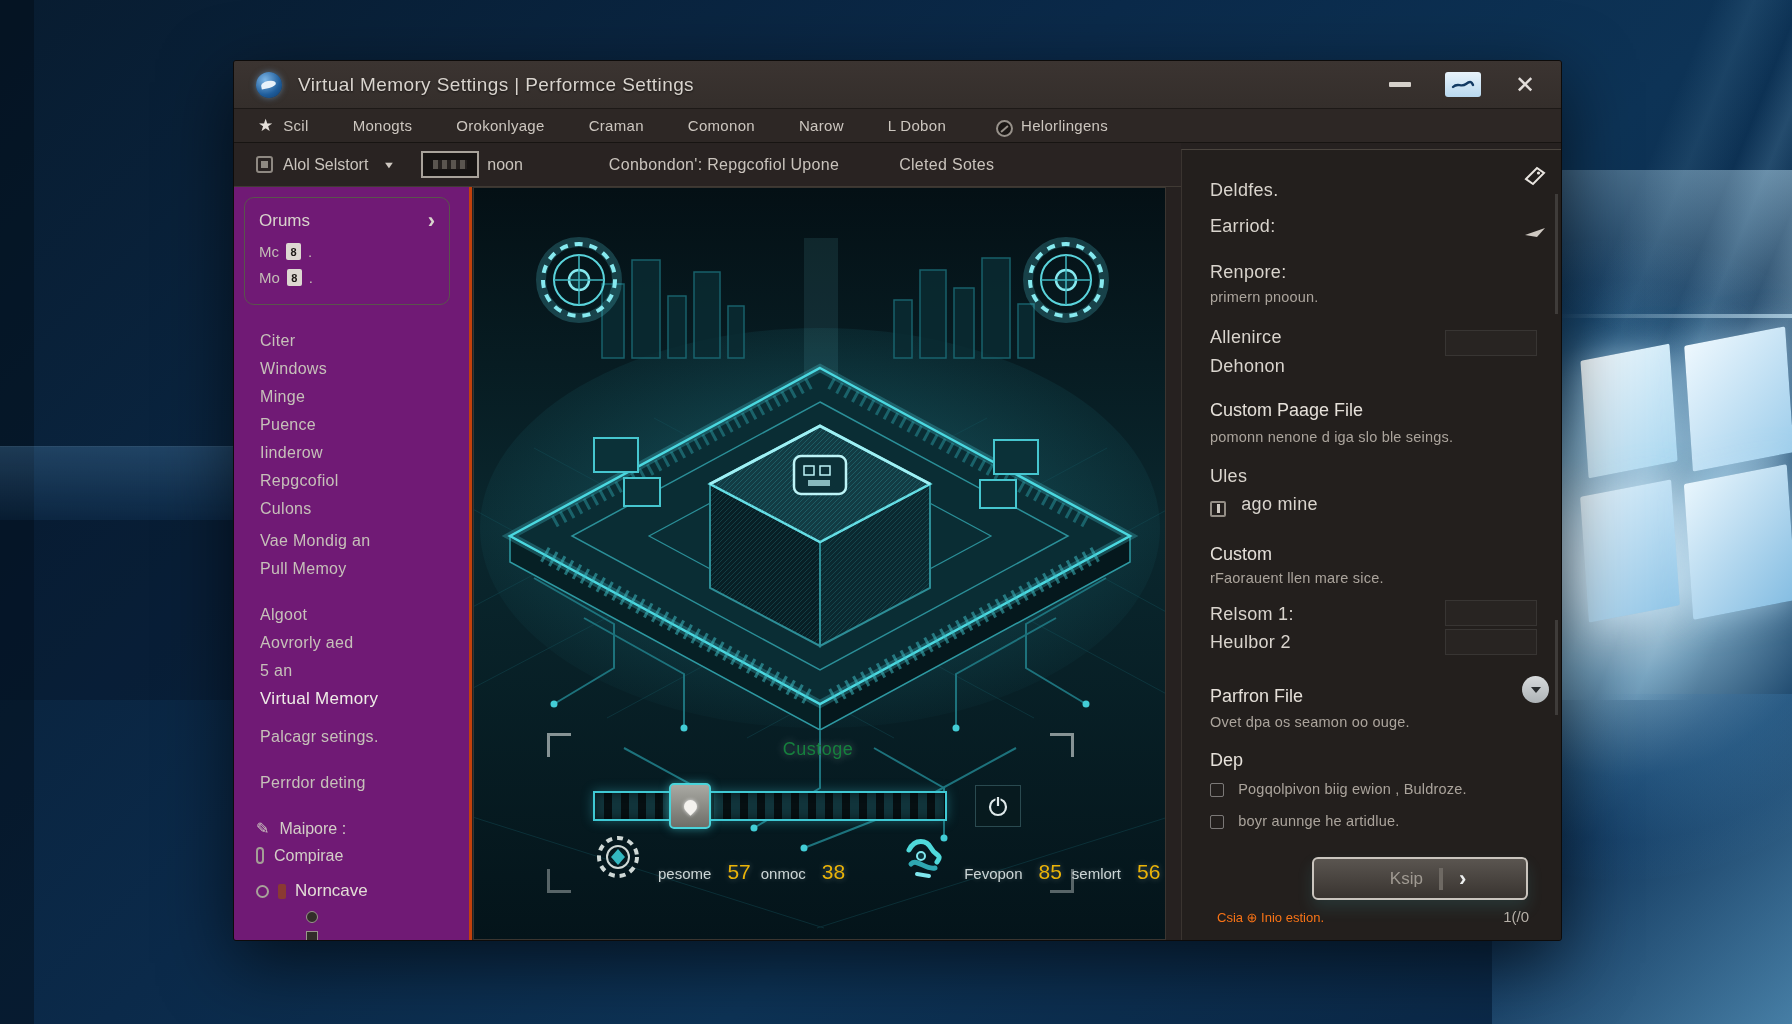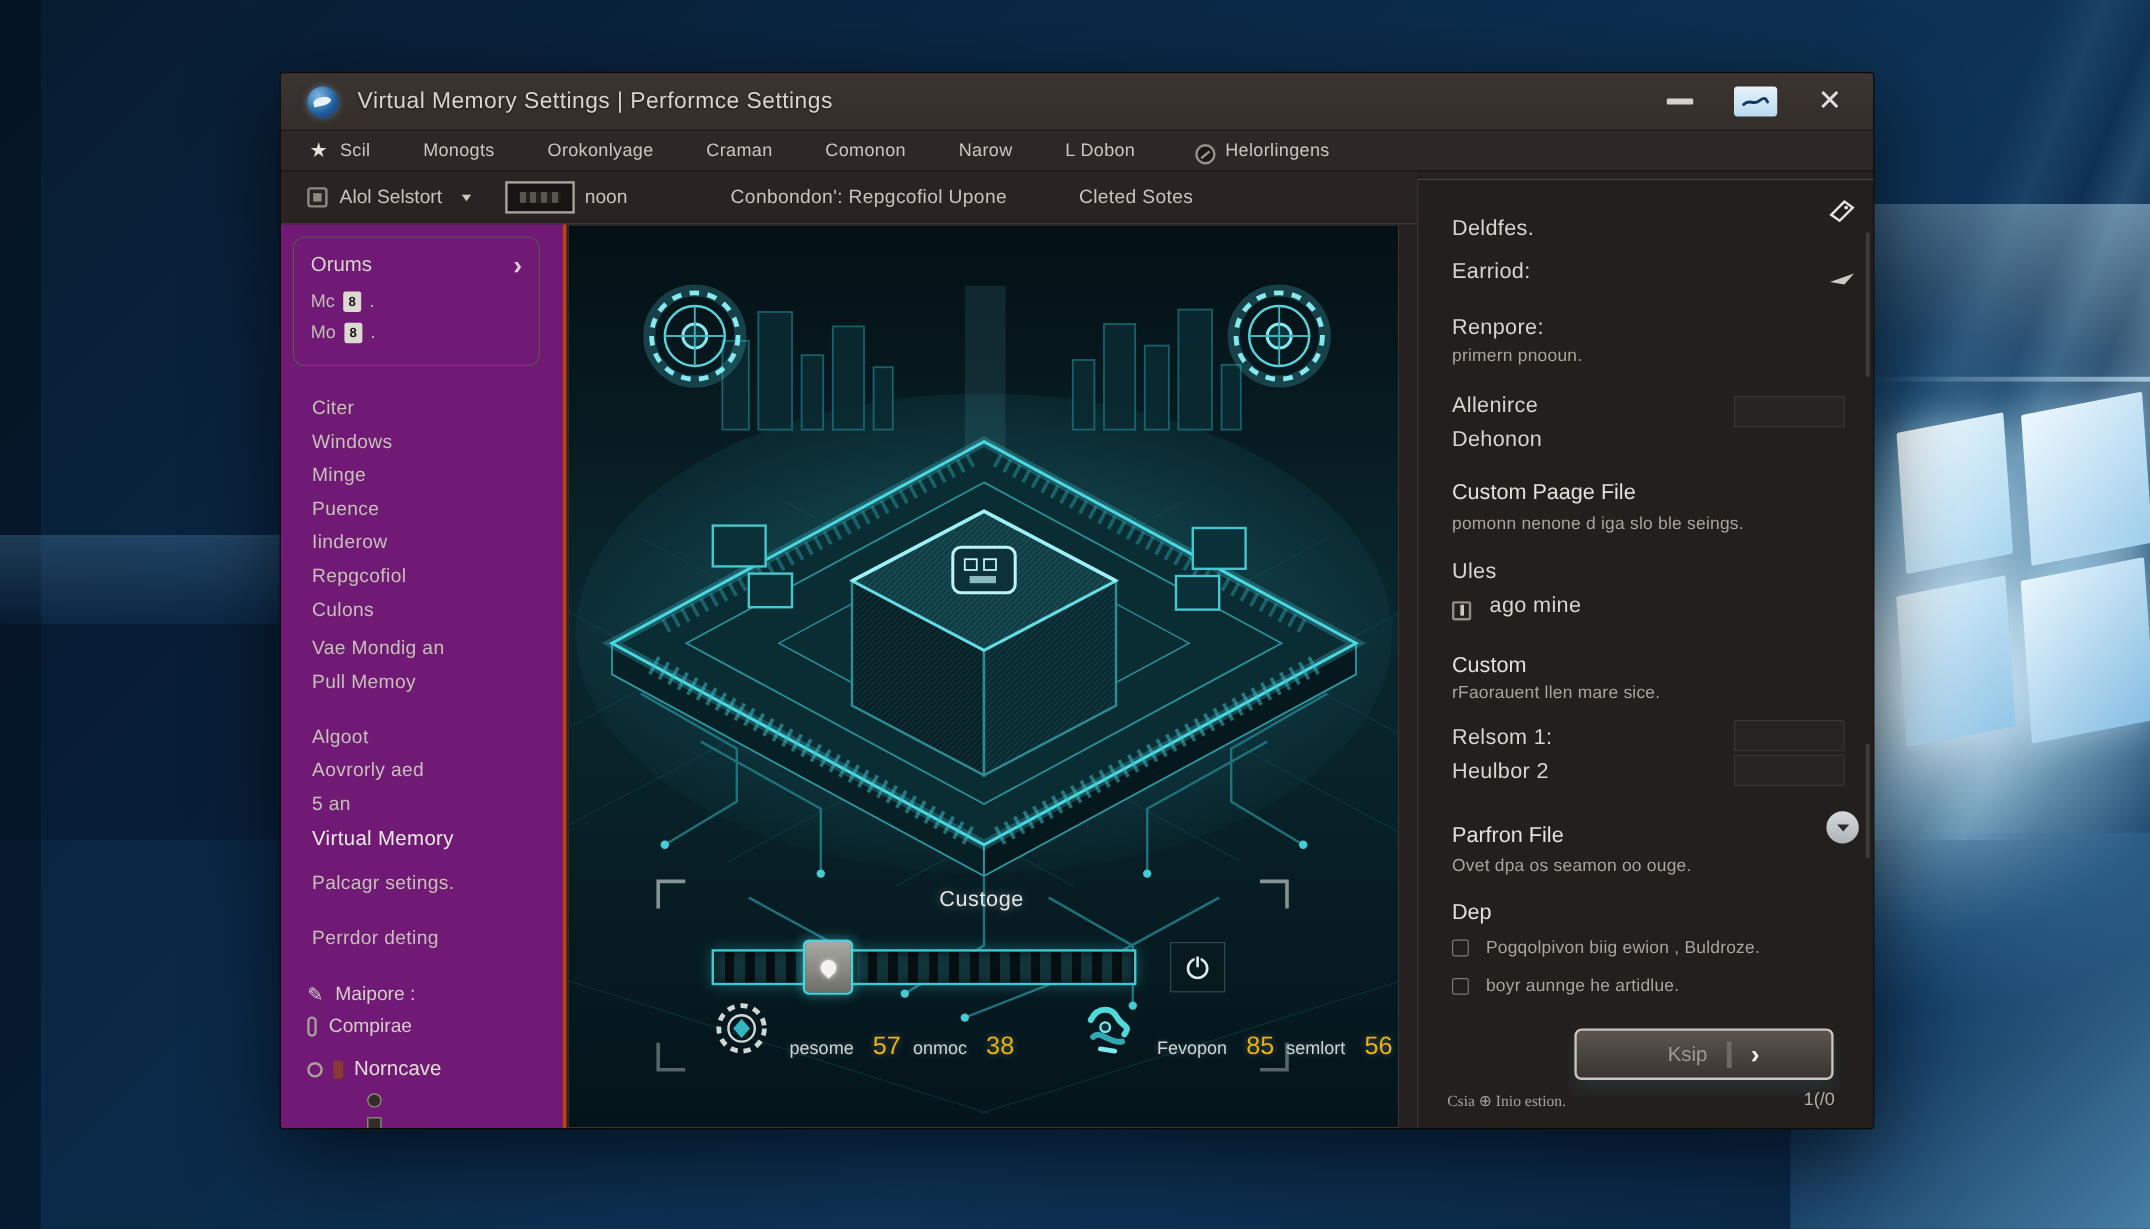--- a/index.html
+++ b/index.html
@@ -116,21 +116,21 @@
   .canvas { position:absolute; left:239px; top:126px; width:693px; height:753px;
     background:#07181d; border:1px solid #3a3530; overflow:hidden; }
   .canvas svg.art { position:absolute; inset:0; }
 
   .hud { position:absolute; left:73px; top:545px; width:527px; height:160px; }
   .corner { position:absolute; width:24px; height:24px; }
   .corner.tl { left:0; top:0; border-left:3px solid rgba(190,198,198,.7); border-top:3px solid rgba(190,198,198,.7); }
   .corner.tr { right:0; top:0; border-right:3px solid rgba(190,198,198,.7); border-top:3px solid rgba(190,198,198,.7); }
   .corner.bl { left:0; bottom:0; border-left:3px solid rgba(190,198,198,.45); border-bottom:3px solid rgba(190,198,198,.45); }
   .corner.br { right:0; bottom:0; border-right:3px solid rgba(190,198,198,.45); border-bottom:3px solid rgba(190,198,198,.45); }
-  .hud-title { text-align:center; color:#e5e5e5; font-size:18px; letter-spacing:.5px;
+  .hud-title { text-align:center; color:#15803d; font-size:18px; letter-spacing:.5px;
     text-shadow:0 0 8px rgba(255,255,255,.35); margin-top:6px;padding-left:15px; }
   .slider-row { position:absolute; left:0; top:52px; width:100%; display:flex; align-items:center; }
   .track { margin-left:46px; width:354px; height:30px; border:2px solid #3fc9d4; position:relative;
     background:repeating-linear-gradient(90deg,#11343b 0 9px,#060f12 9px 17px);
     box-shadow:0 0 12px rgba(60,200,215,.35), inset 0 0 8px rgba(0,0,0,.6); }
   .handle { position:absolute; left:74px; top:-10px; width:42px; height:46px; border:2px solid #49d3da;
     border-radius:5px; background:linear-gradient(180deg,#a9a9a3,#6e6e68);
     box-shadow:0 0 10px rgba(70,210,220,.5); display:flex; align-items:center; justify-content:center; }
   .drop-icon { width:13px; height:13px; background:#f4f2ee; border-radius:50% 50% 50% 0;
     transform:rotate(-45deg); box-shadow:0 0 4px rgba(255,255,255,.8); }
@@ -163,21 +163,21 @@
     background:linear-gradient(180deg,#d7dadc,#aeb3b6); display:flex; align-items:center; justify-content:center; }
   .circle-btn::after { content:""; width:0; height:0; border-left:5px solid transparent;
     border-right:5px solid transparent; border-top:6px solid #2a2d2f; }
   .ksip-btn { position:absolute; left:130px; top:707px; width:216px; height:43px;
     background:linear-gradient(180deg,#5a5550,#393430); border:2px solid #cac5be; border-radius:6px;
     display:flex; align-items:center; justify-content:center; gap:16px;
     box-shadow:0 8px 16px rgba(70,190,200,.14); }
   .ksip-btn .txt { color:#a09a92; font-size:17px;margin-left:16px; }
   .ksip-btn .div { width:4px; height:22px; background:#6e6963; }
   .ksip-btn .chev { color:#eef0f0; font-size:22px; font-weight:bold; }
-  .rp-footer-l { position:absolute; left:24px; top:760px; color:#a3a3a3; font-size:13px;font-family:Liberation Serif, serif; }
+  .rp-footer-l { position:absolute; left:35px; top:760px; color:#f97316; font-size:13px; }
   .rp-footer-r { position:absolute; right:34px; top:758px; color:#b5afa7; font-size:15px; }
   .scrollseg { position:absolute; right:5px; width:3px; background:rgba(255,255,255,.13); }
   .ss1 { top:44px; height:120px; } .ss2 { top:470px; height:95px; }
 </style>
 </head>
 <body>
 
 <div class="desktop">
   <div class="desk-left-strip"></div>
   <div class="desk-band"></div>

